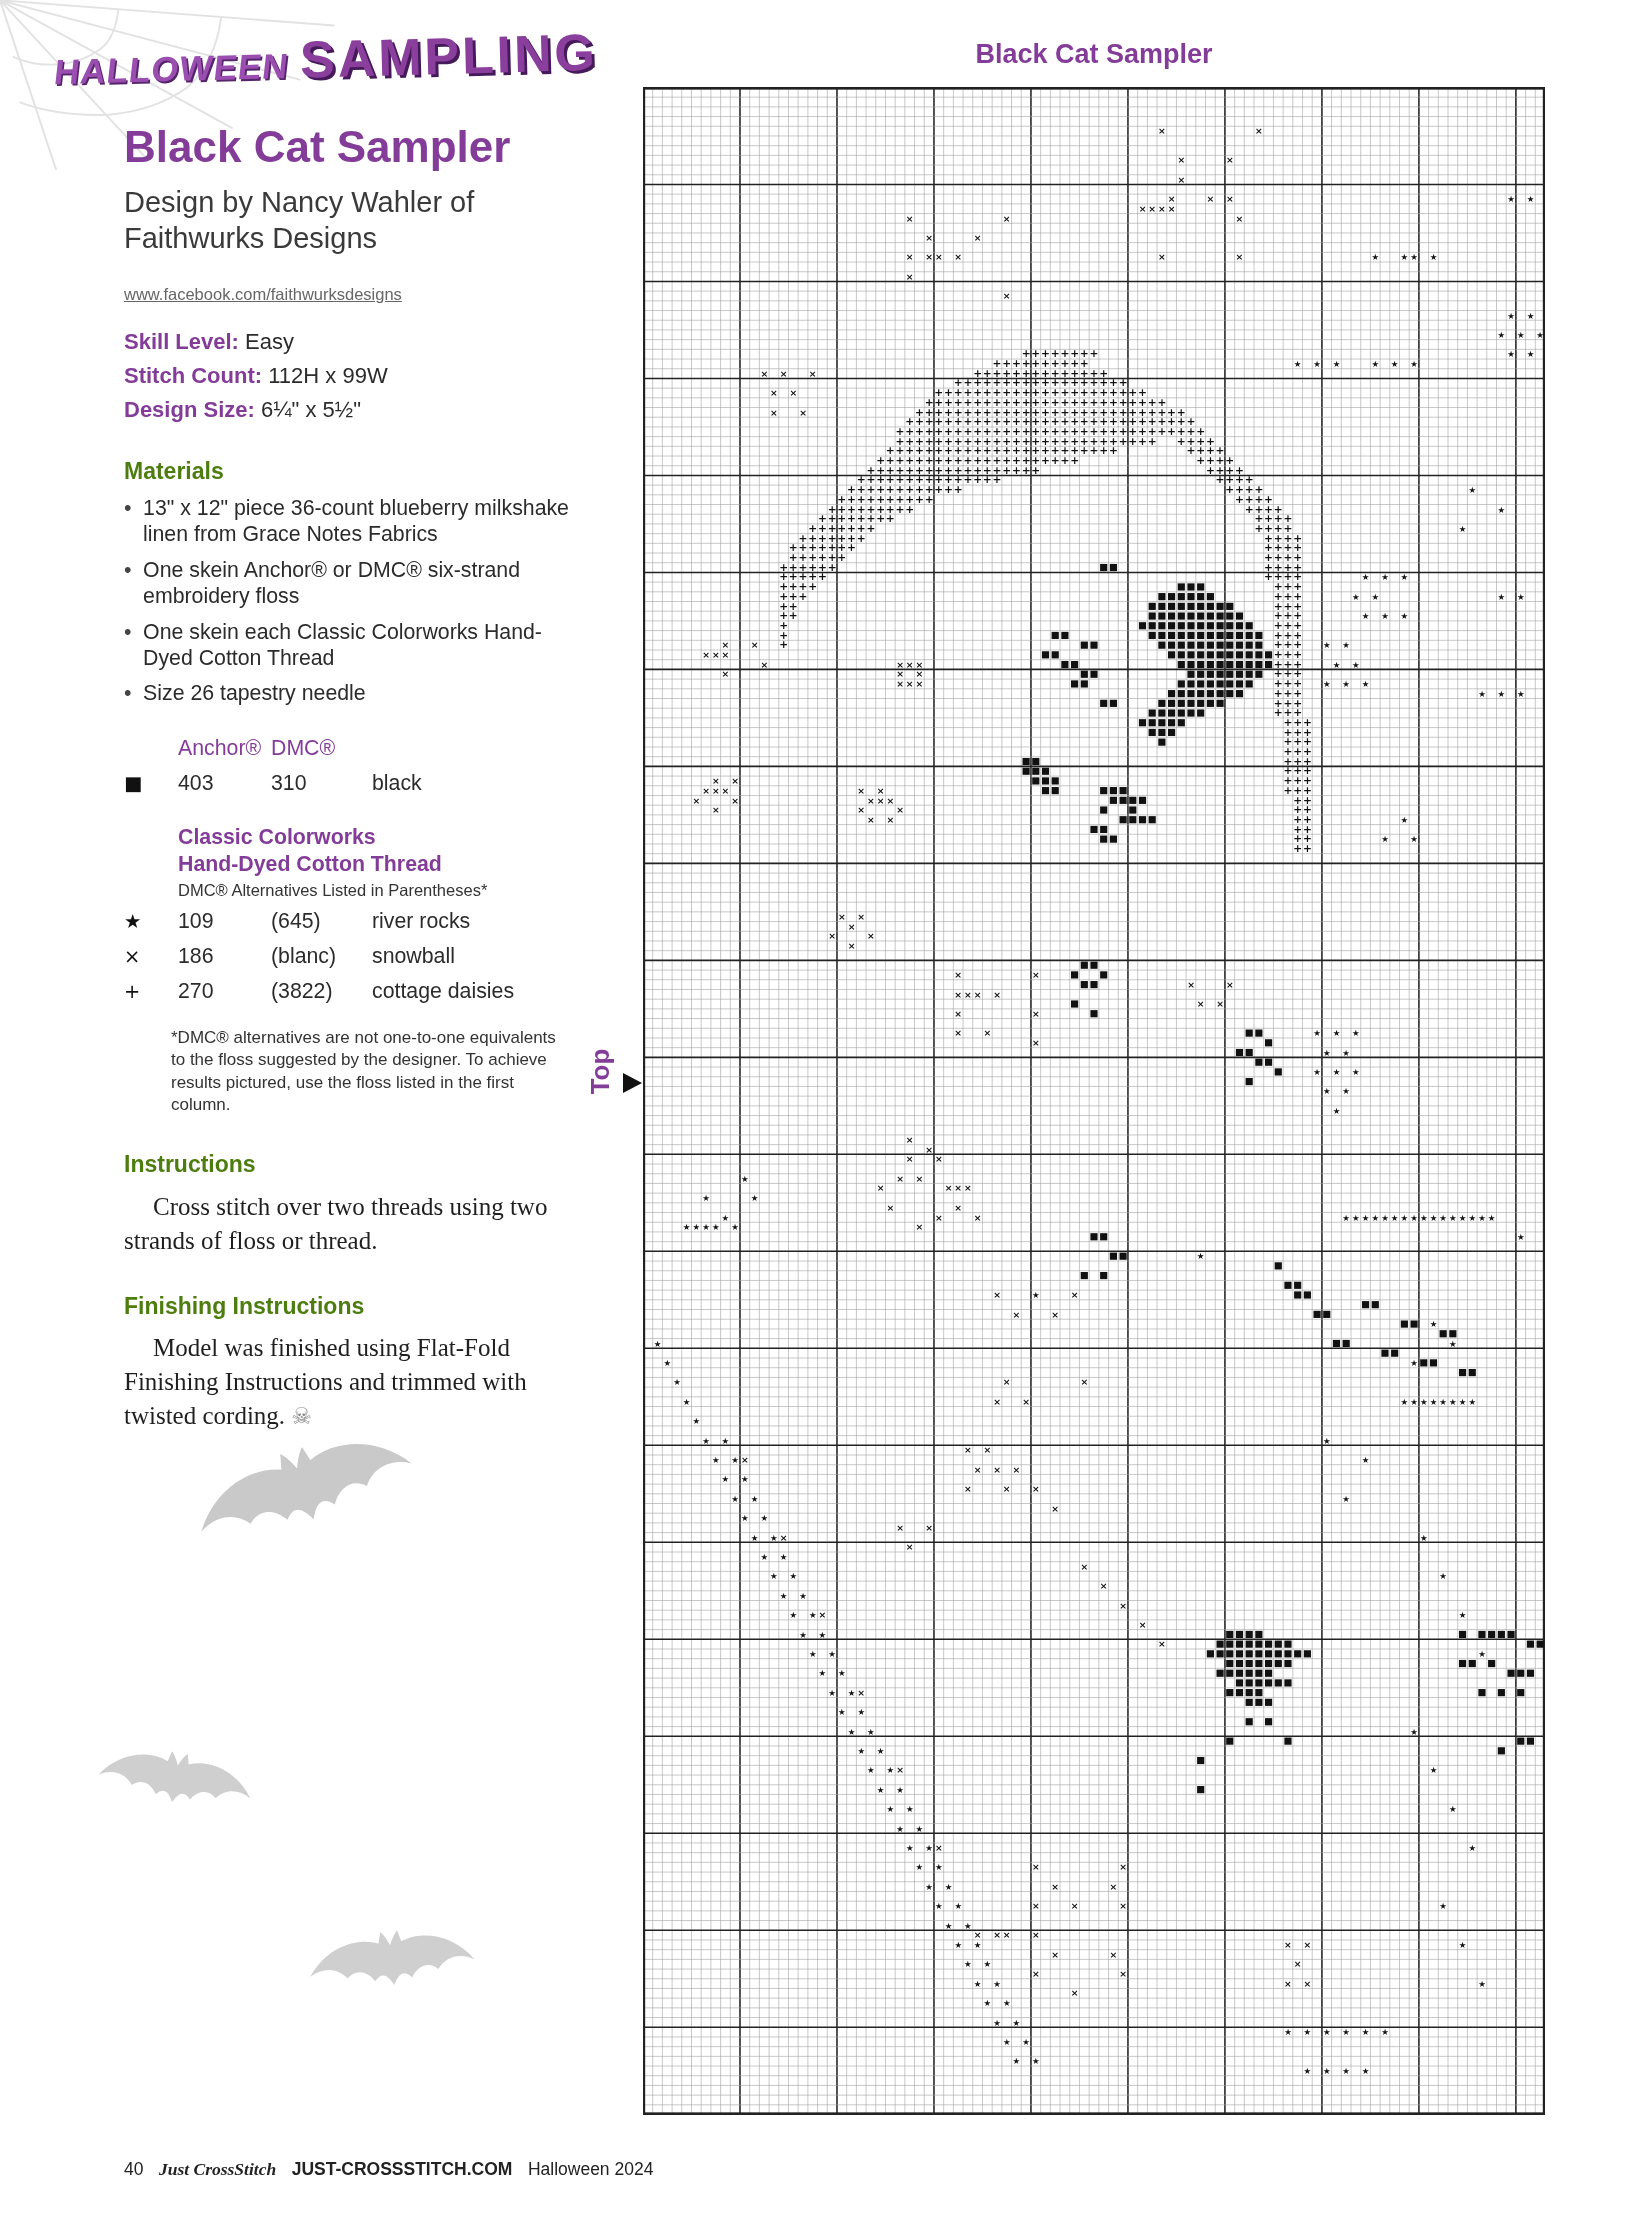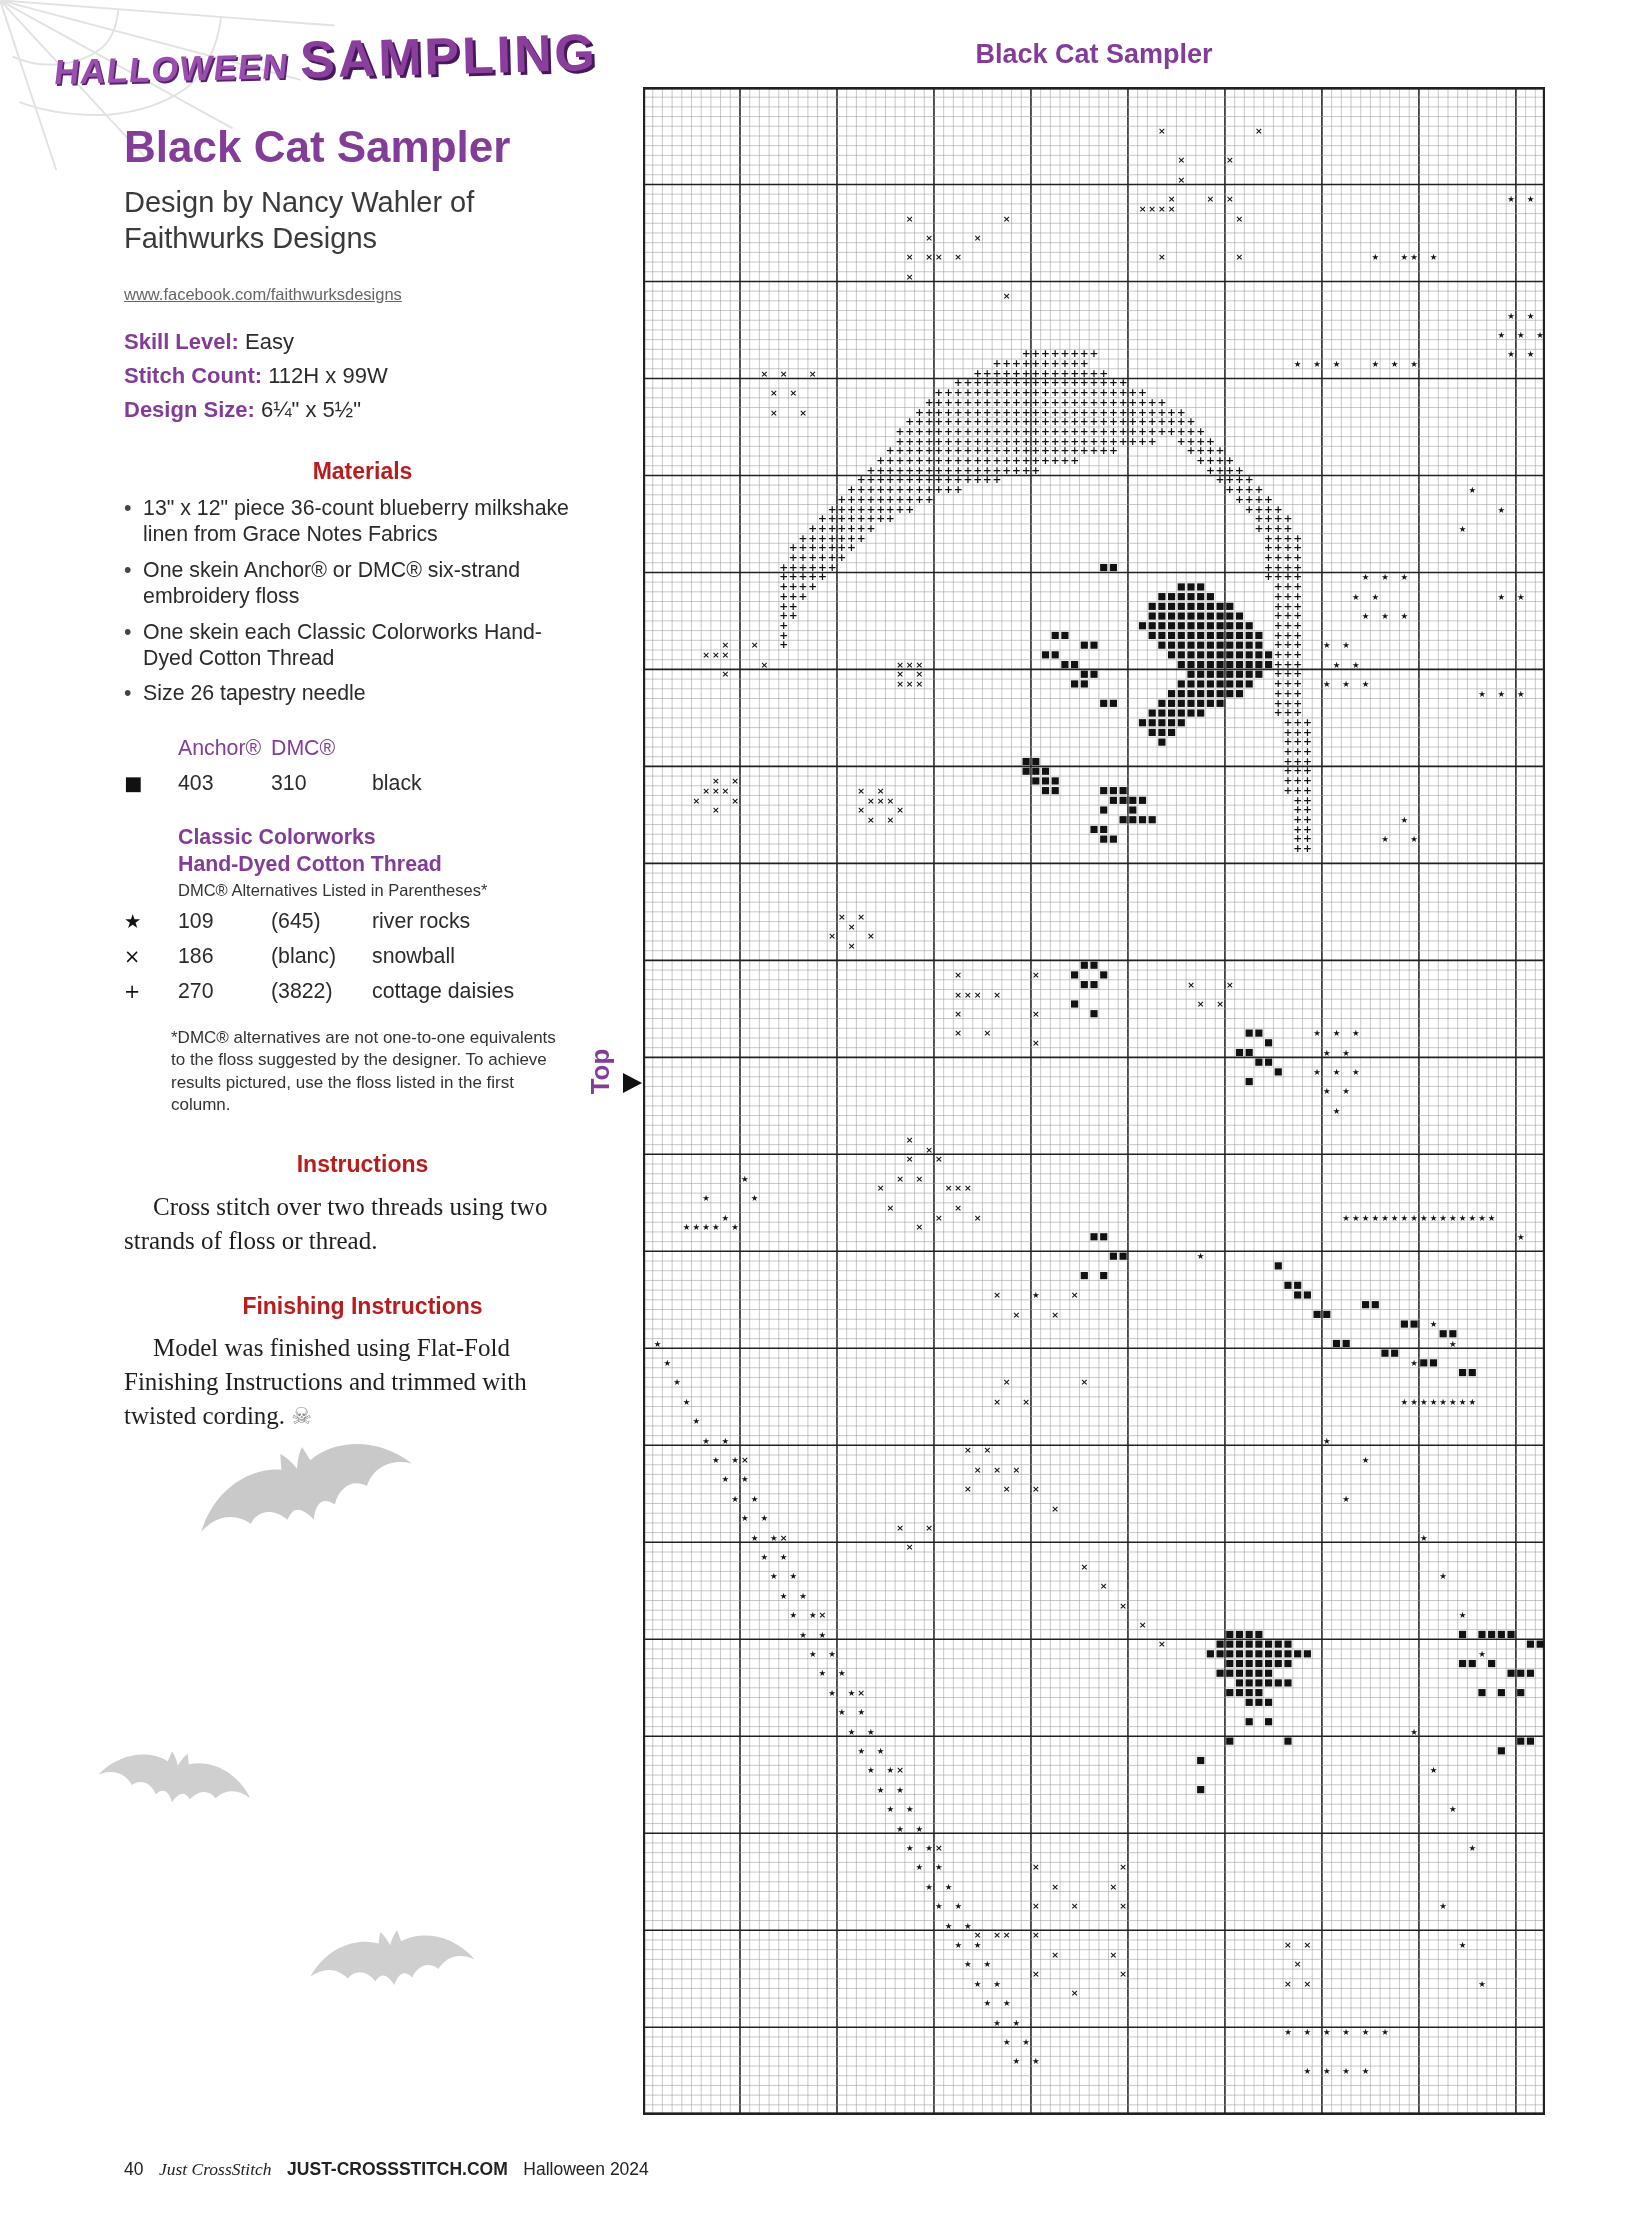--- a/index.html
+++ b/index.html
@@ -14,21 +14,21 @@
   #logo .hw{font-size:35px;font-weight:bold;color:#9a4fb0;letter-spacing:1px;transform:skewX(-8deg);text-shadow:1.9px 1.9px 0 #55246b;}
   #logo .sm{font-size:52px;font-weight:bold;color:#8a3f9d;letter-spacing:2.9px;text-shadow:2.9px 2.9px 0 #45195a;}
   
   #left{position:absolute;left:124px;top:122px;width:477px;}
   .title{font-size:44px;font-weight:bold;color:#833c98;margin:0 0 11.6px 0;}
   .byline{font-size:29px;line-height:1.25;color:#3a3a3a;width:378px;}
   .url{font-size:16.5px;color:#666;margin-top:29px;text-decoration:underline;}
   .specs{margin-top:25px;}
   .spec{font-size:22px;margin-top:7.8px;}
   .spec .lbl{font-weight:bold;color:#833c98;}
-  .sect{font-size:23px;color:#b91c1c;font-weight:bold;margin:35px 0 11.6px 0;text-align:center;}
+  .sect{font-size:23px;color:#4d7c0f;font-weight:bold;margin:35px 0 11.6px 0;}
   ul.materials{list-style:none;margin:0;padding:0;font-size:21.3px;line-height:1.22;}
   ul.materials li{display:flex;gap:11.6px;margin-bottom:9.7px;width:456px;}
   .bullet{color:#444;}
   .key-head{display:grid;grid-template-columns:54px 93px 101px 1fr;font-weight:normal;color:#833c98;font-size:21.3px;margin-top:29px;}
   .key-row,.cc-row{display:grid;grid-template-columns:54px 93px 101px 1fr;font-size:21.3px;margin-top:9.7px;align-items:center;}
   .sym{font-family:"DejaVu Sans",sans-serif;font-size:19.4px;color:#111;}
   .cc-h1{color:#833c98;font-weight:bold;font-size:21.3px;margin:29px 0 0 54px;}
   .cc-h2{color:#833c98;font-weight:bold;font-size:21.3px;margin:1.9px 0 0 54px;}
   .cc-note{font-size:16.5px;color:#333;margin:3.9px 0 1.9px 54px;}
   .footnote{margin:23px 0 0 47px;width:388px;font-size:17px;line-height:1.32;color:#333;}
@@ -41,21 +41,21 @@
   #top-arrow{position:absolute;left:623px;top:1073px;width:0;height:0;
     border-top:10.7px solid transparent;border-bottom:10.7px solid transparent;border-left:19.4px solid #111;}
   
   .bat{position:absolute;}
   #bat1{left:192px;top:1448px;width:229px;transform:rotate(-18deg);}
   #bat2{left:95px;top:1752px;width:159px;transform:rotate(9deg);}
   #bat3{left:307px;top:1931px;width:171px;transform:rotate(-6deg);}
   
   #footer{position:absolute;left:124px;top:2135px;display:flex;gap:15.5px;align-items:baseline;font-size:17.5px;color:#222;}
   .f-page{font-weight:normal;text-align:right;}
-  .f-mag{font-family:"Liberation Serif",serif;font-style:italic;font-weight:normal;}
+  .f-mag{font-family:"Liberation Serif",serif;font-style:italic;font-weight:bold;}
   .f-site{font-weight:bold;margin-top:24px;}
 </style>
 </head>
 <body>
 
 <svg id="web" width="349" height="180" viewBox="0 0 360 185">
   <g stroke="#e2e2e2" stroke-width="2" fill="none">
     <line x1="0" y1="0" x2="345" y2="26"></line>
     <line x1="0" y1="0" x2="310" y2="82"></line>
     <line x1="0" y1="0" x2="240" y2="132"></line>

